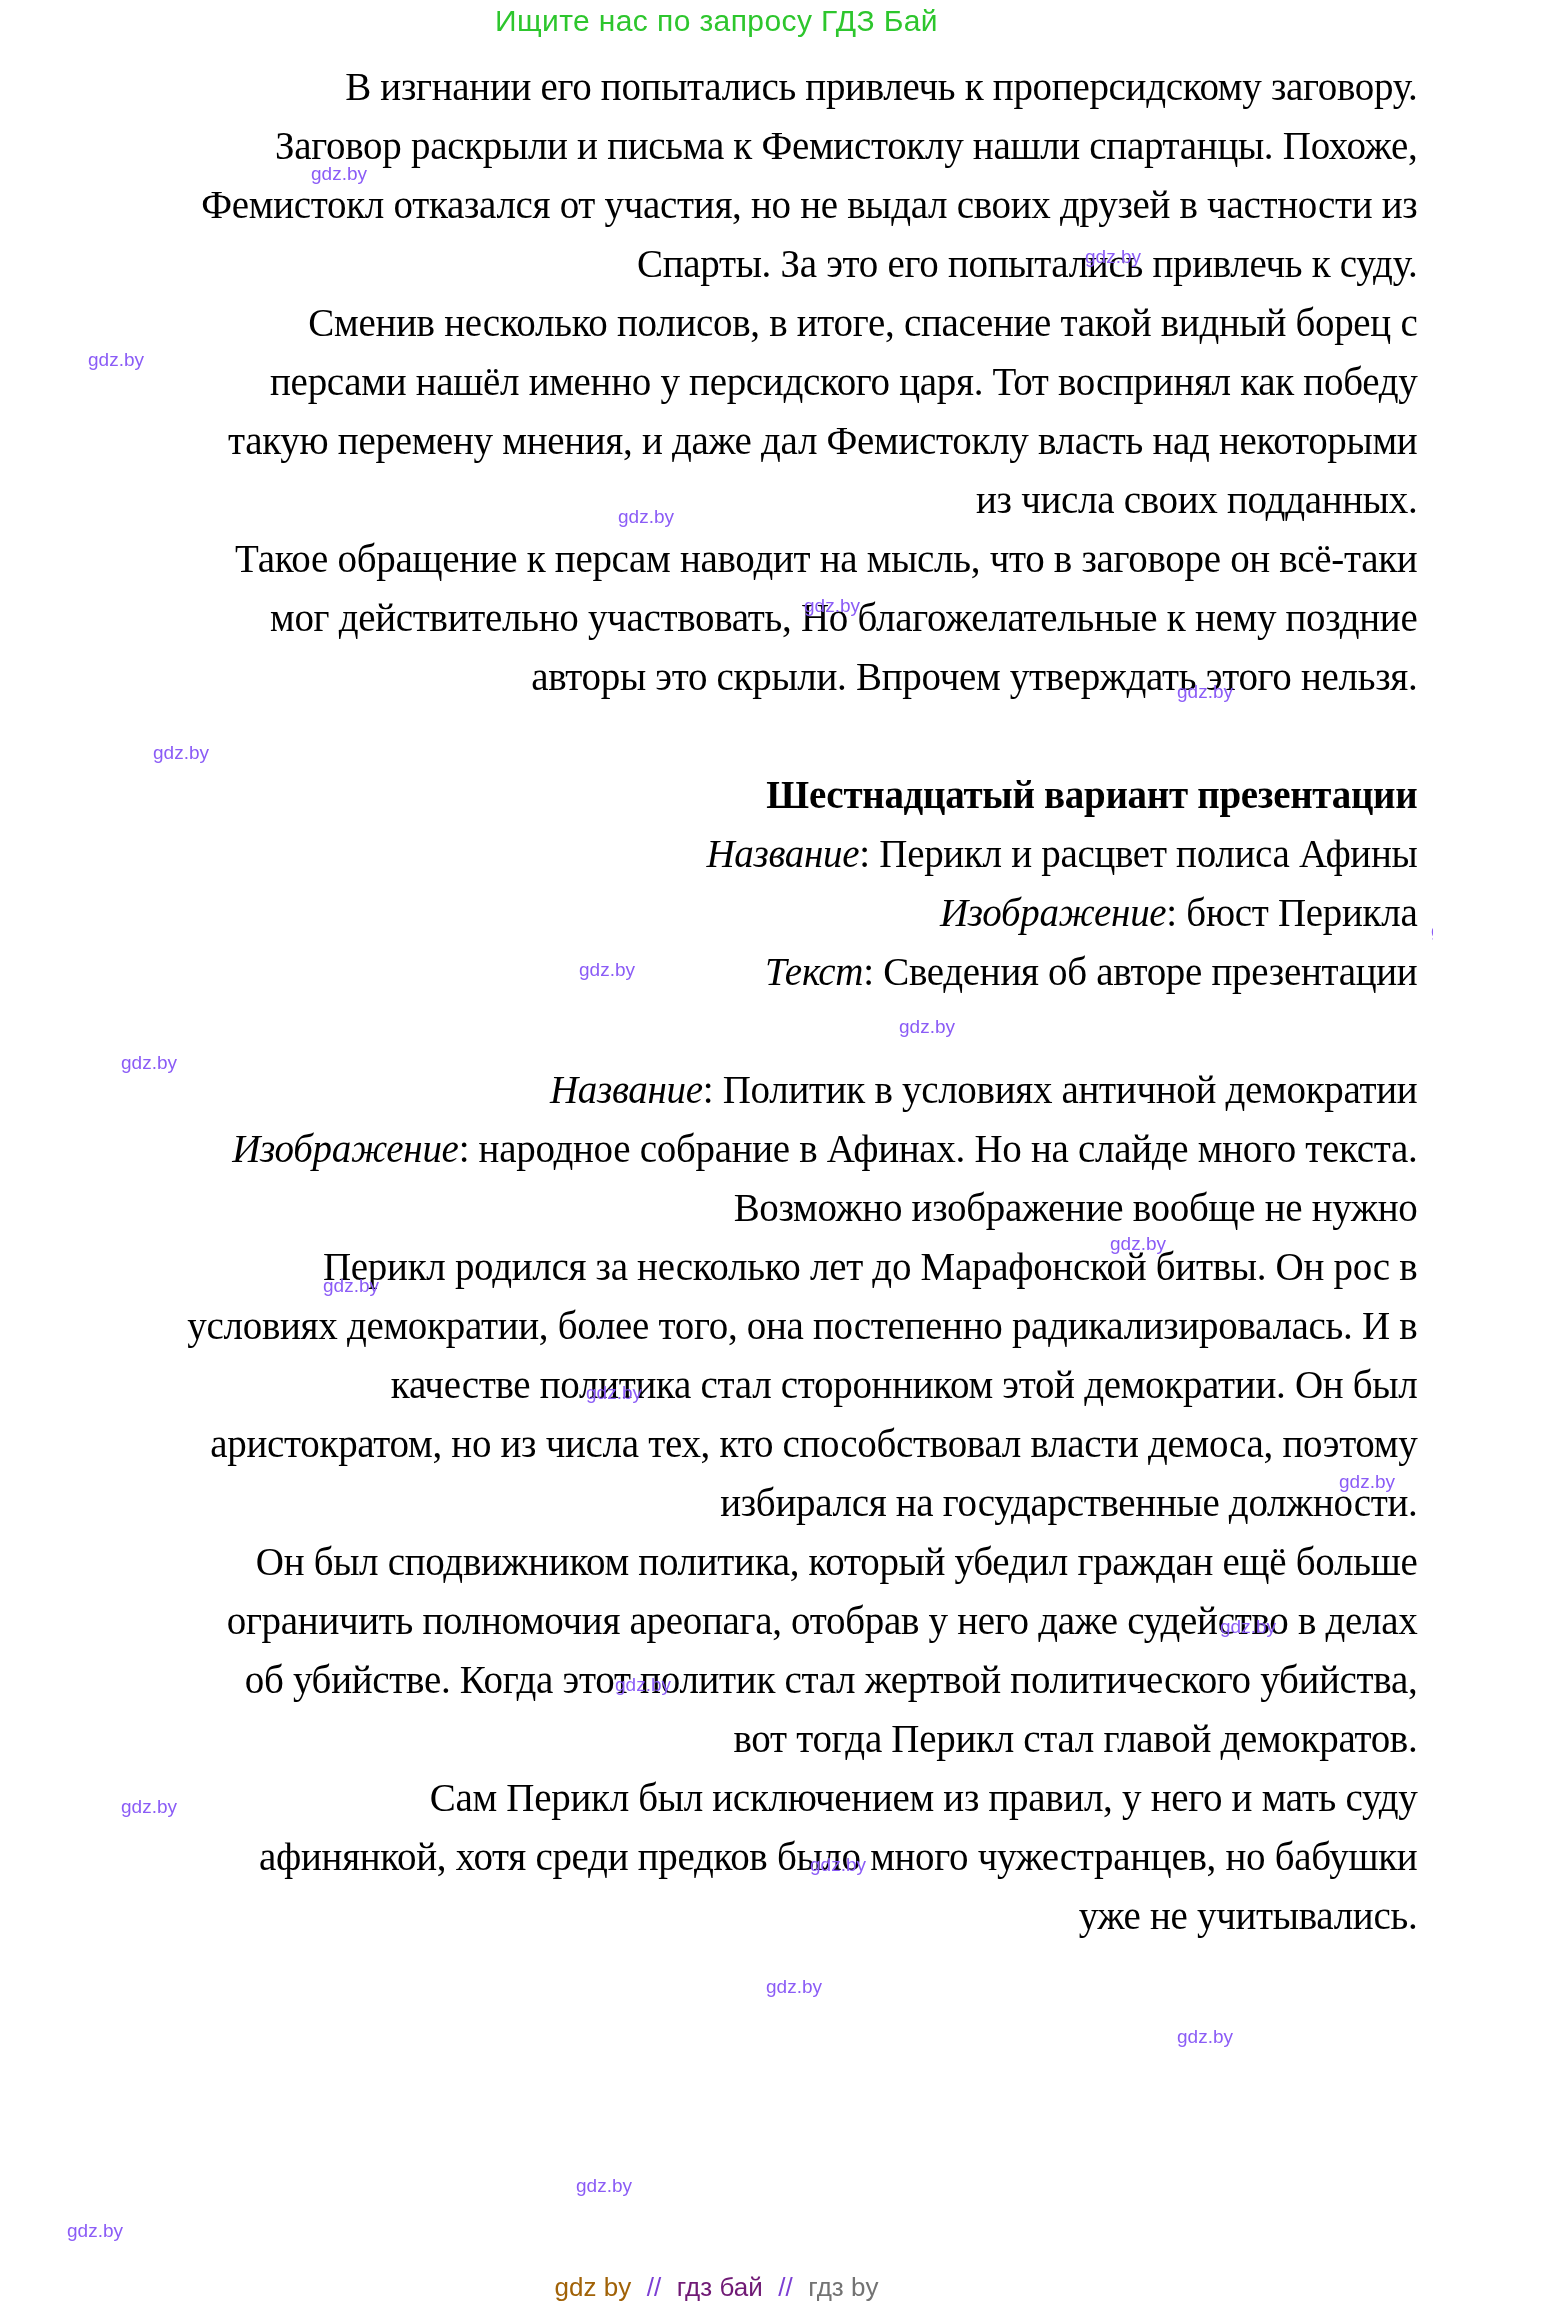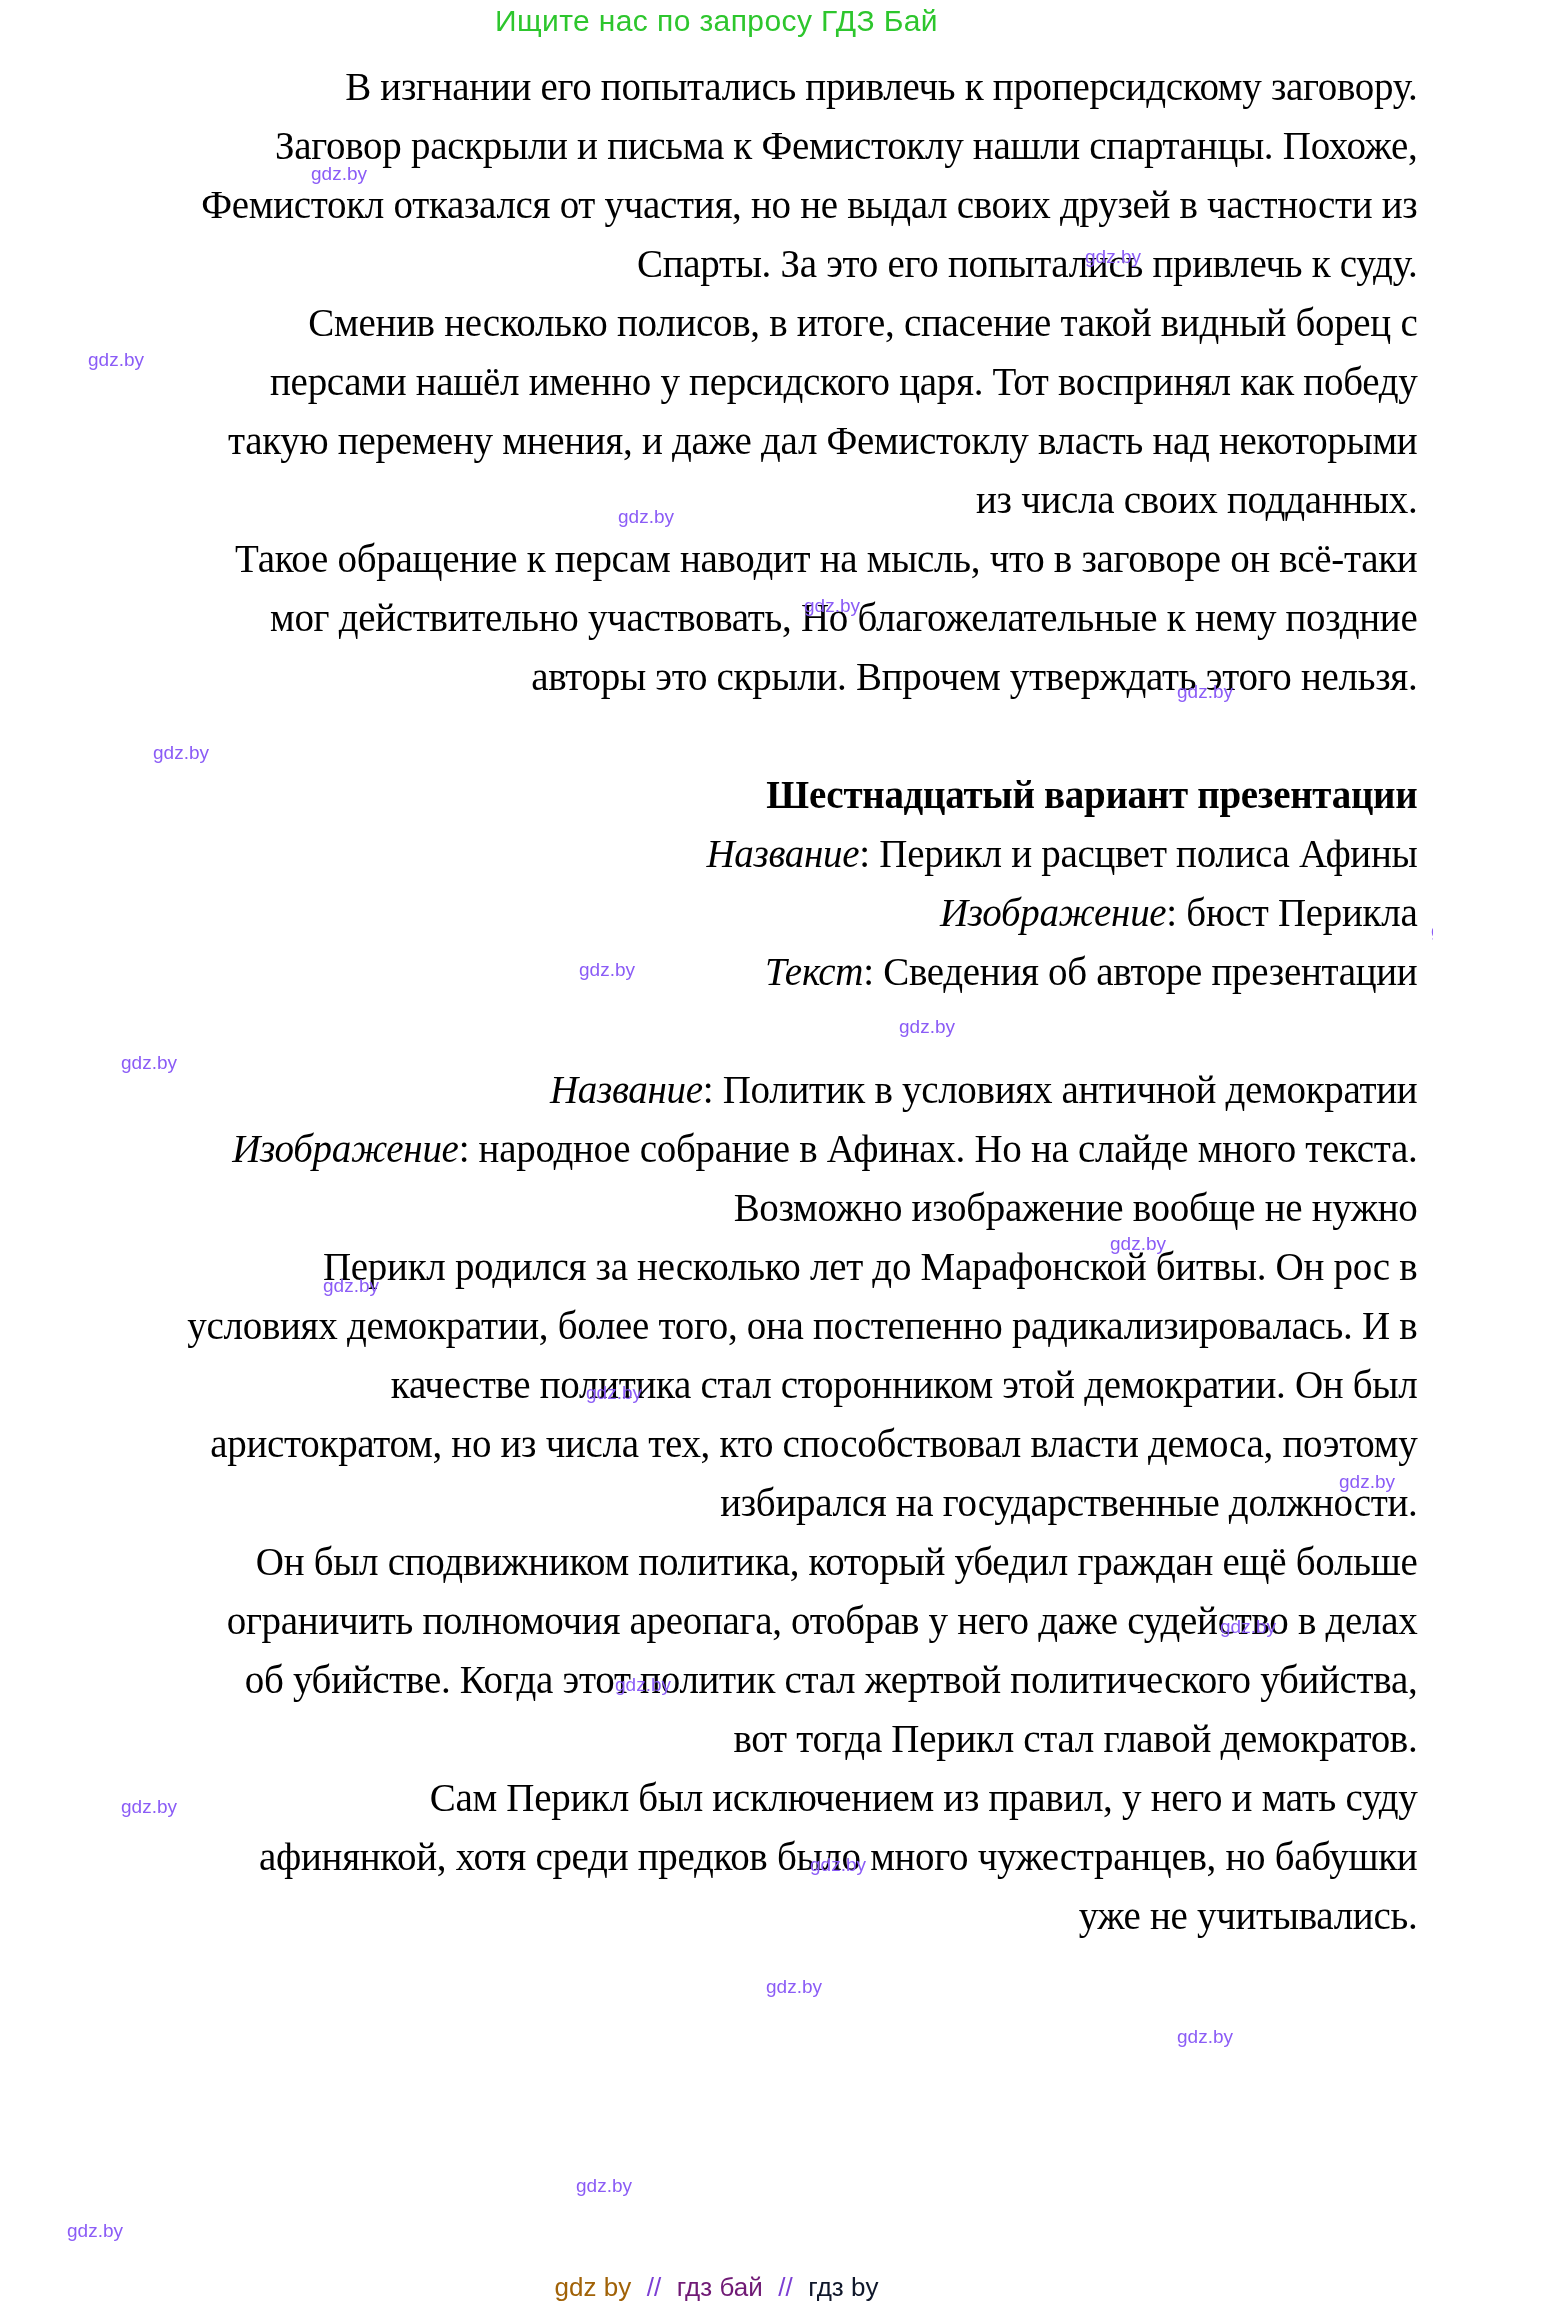--- a/index.html
+++ b/index.html
@@ -101,15 +101,15 @@
       <span class="wm" style="left: 1220px; top: 1617px;">gdz.by</span>
       <span class="wm" style="left: 615px; top: 1675px;">gdz.by</span>
       <span class="wm" style="left: 121px; top: 1797px;">gdz.by</span>
       <span class="wm" style="left: 810px; top: 1855px;">gdz.by</span>
       <span class="wm" style="left: 766px; top: 1977px;">gdz.by</span>
       <span class="wm" style="left: 1177px; top: 2027px;">gdz.by</span>
       <span class="wm" style="left: 576px; top: 2176px;">gdz.by</span>
       <span class="wm" style="left: 67px; top: 2221px;">gdz.by</span>
     </div>
 
-  <div class="doc-footer" id="footer"><span style="color: #a16207; text-align: right;">gdz by</span><span style="color: rgb(124, 63, 212);">//</span><span style="color: #701a75;">гдз бай</span><span style="color: rgb(124, 63, 212);">//</span><span style="color: #0f172a;">гдз by</span></div>
+  <div class="doc-footer" id="footer"><span style="color: #a16207; text-align: right;">gdz by</span><span style="color: rgb(124, 63, 212);">//</span><span style="color: #701a75;">гдз бай</span><span style="color: rgb(124, 63, 212);">//</span><span style="color: #737373;">гдз by</span></div>
 </div>
 
 
 </body></html>

